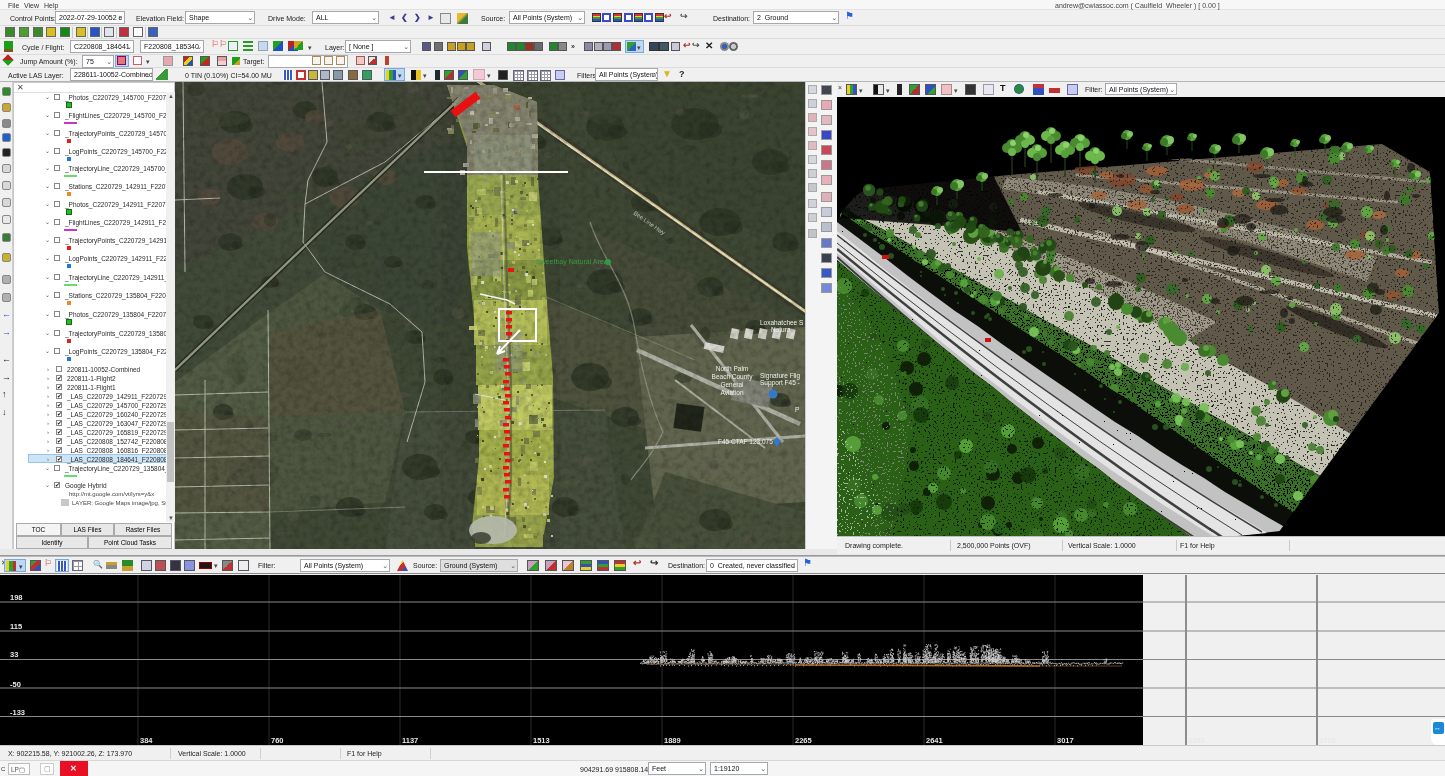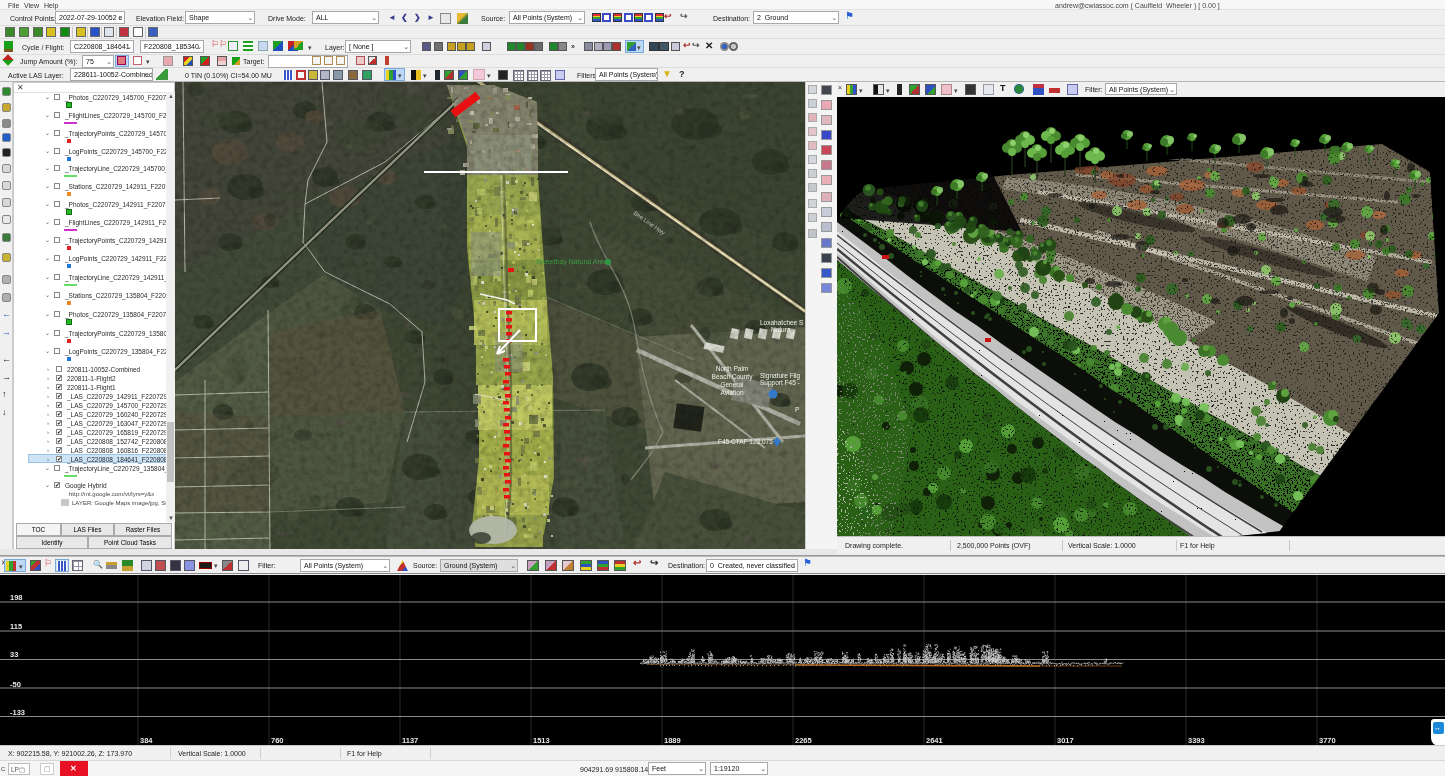--- a/index.html
+++ b/index.html
@@ -1868,21 +1868,21 @@
     <div class="ic" style="left:562px;top:3px;width:12px;height:11px;background:linear-gradient(135deg,#e8c8d0 50%,#c08030 50%);border:1px solid #555;"></div>
     <div class="ic" style="left:580px;top:3px;width:12px;height:11px;background:linear-gradient(180deg,#30a030 33%,#3050c0 33% 66%,#e8d020 66%);border:1px solid #555;"></div>
     <div class="ic" style="left:597px;top:3px;width:12px;height:11px;background:linear-gradient(180deg,#3050c0 33%,#30a030 33% 66%,#c03030 66%);border:1px solid #555;"></div>
     <div class="ic" style="left:614px;top:3px;width:12px;height:11px;background:linear-gradient(180deg,#c03030 33%,#e8d020 33% 66%,#30a030 66%);border:1px solid #555;"></div>
     <span class="lbl" style="left:633px;top:1px;color:#b03030;font-weight:bold;font-size:10px;">↩</span>
     <span class="lbl" style="left:650px;top:1px;color:#333;font-weight:bold;font-size:10px;">↪</span>
     <span class="lbl" style="left:668px;top:4px;">Destination:</span>
     <div class="dd" style="left:706px;top:2px;width:92px;height:13px;">0&nbsp;&nbsp;Created, never classified<span class="ar">⌄</span></div>
     <span class="lbl" style="left:803px;top:1px;color:#2860d8;font-size:10px;">⚑</span>
   </div>
-<div class="abs" style="left:0;top:575px;width:1445px;height:170px;background:#000;">
+<div class="abs" style="left:0;top:575px;width:1143px;height:170px;background:#000;">
     <svg width="1445" height="170" viewBox="0 0 170" style="position:absolute;left:0;top:0;">
       <g stroke="#2a2a2a" stroke-width="1">
         <line x1="138" y1="0" x2="138" y2="170"></line>
         <line x1="269" y1="0" x2="269" y2="170"></line>
         <line x1="400" y1="0" x2="400" y2="170"></line>
         <line x1="531" y1="0" x2="531" y2="170"></line>
         <line x1="662" y1="0" x2="662" y2="170"></line>
         <line x1="793" y1="0" x2="793" y2="170"></line>
         <line x1="924" y1="0" x2="924" y2="170"></line>
         <line x1="1055" y1="0" x2="1055" y2="170"></line>

